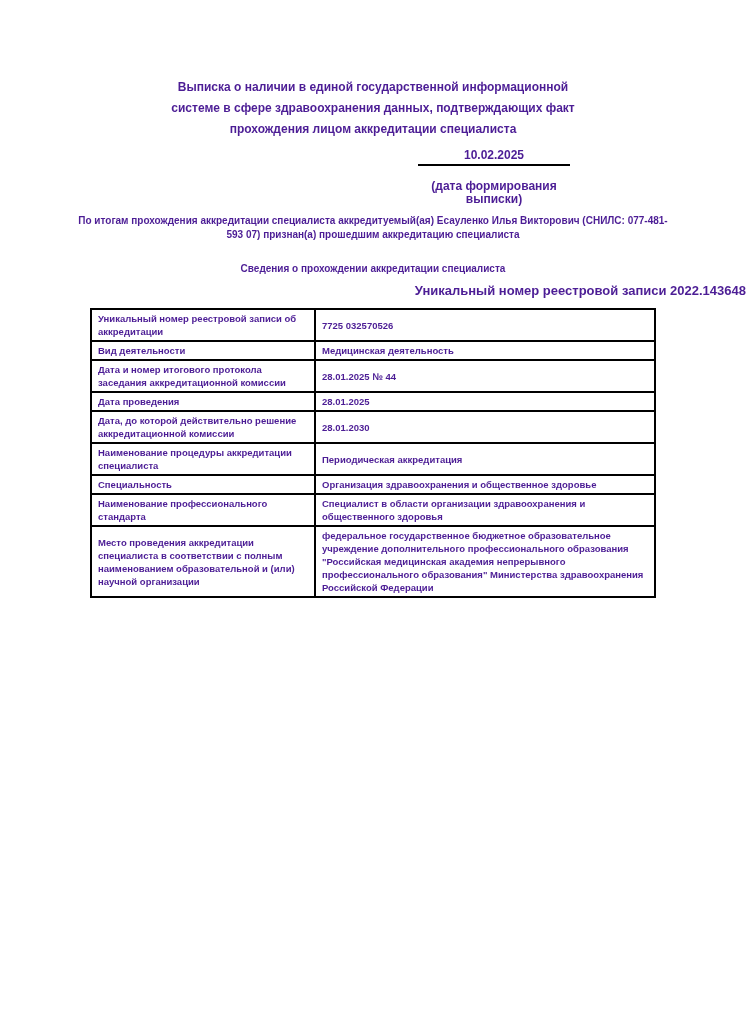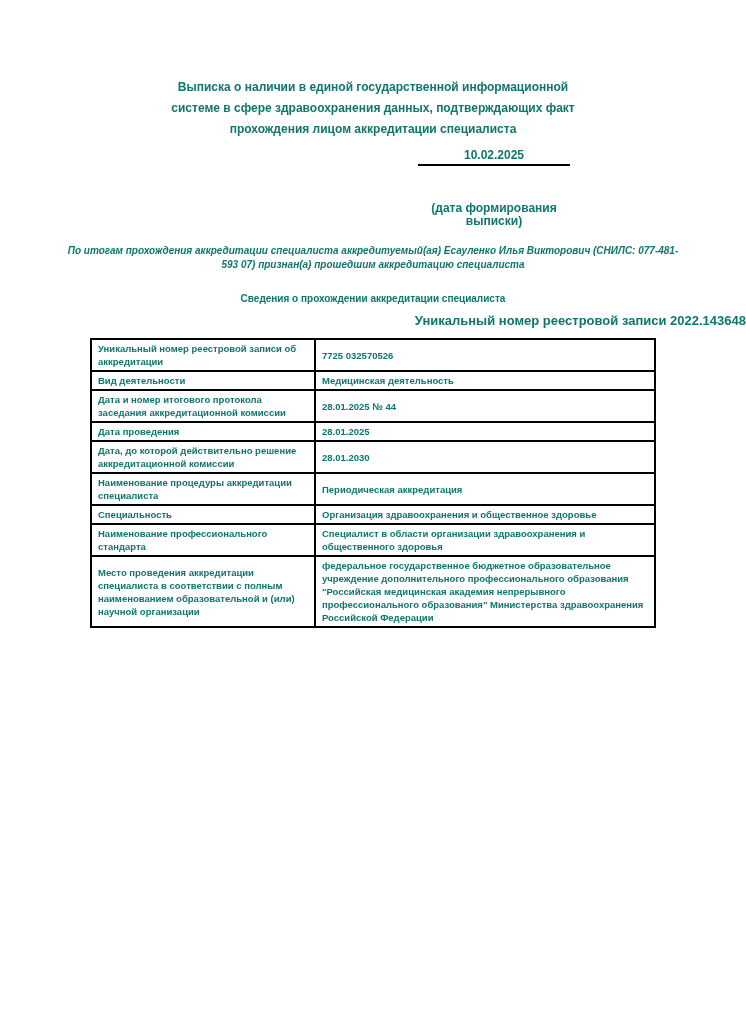--- a/index.html
+++ b/index.html
@@ -5,21 +5,21 @@
   html, body {
     margin: 0;
     padding: 0;
     background: #ffffff;
   }
   .page {
     position: relative;
     width: 746px;
     height: 1029px;
     background: #ffffff;
-    color: #0f766e;
+    color: #4c1d95;
     font-family: "Liberation Sans", sans-serif;
     font-weight: bold;
     overflow: hidden;
   }
   .doc-title {
     padding-top: 77px;
     text-align: center;
     font-size: 12px;
     line-height: 21px;
   }
@@ -28,29 +28,27 @@
     margin: 9px 176px 0 auto;
     text-align: center;
     font-size: 12px;
     line-height: 13px;
   }
   .date-value {
     padding: 0 6px 2px 6px;
     border-bottom: 2px solid #000;
   }
   .date-caption {
-    padding-top: 2px;
-    margin-top: 34px;
+    padding-top: 14px;
   }
   .intro {
-    margin-top: 16px;
+    margin-top: 8px;
     text-align: center;
     font-size: 10px;
     line-height: 14px;
-    font-style: italic;
   }
   .section-heading {
     margin-top: 20px;
     text-align: center;
     font-size: 10px;
     line-height: 13px;
   }
   .registry-heading {
     margin-top: 8px;
     text-align: right;

